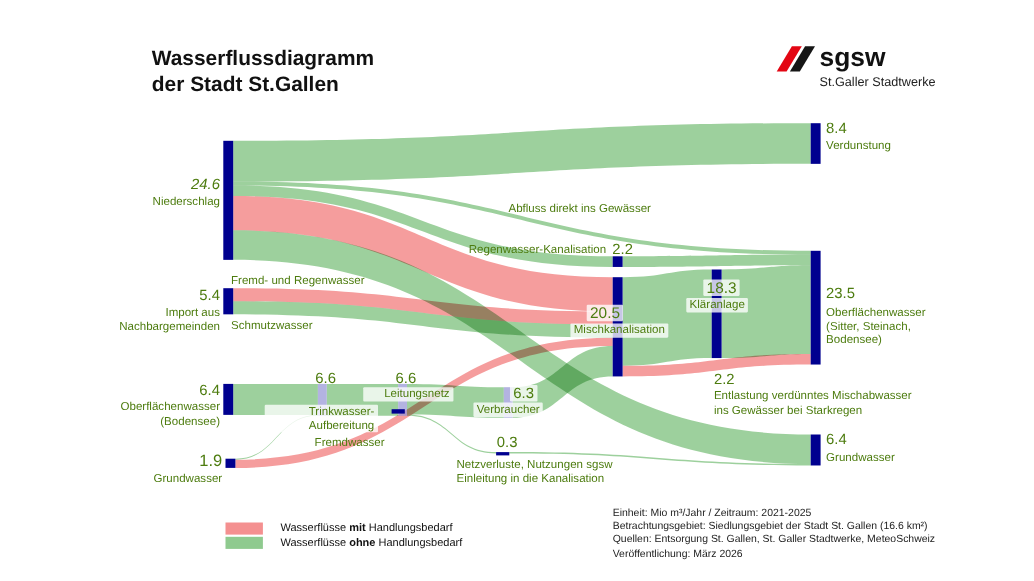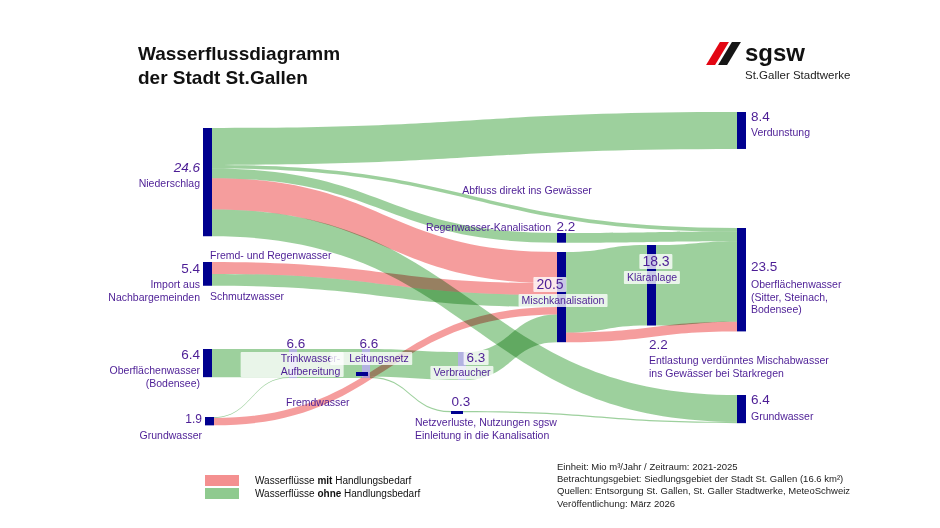--- a/index.html
+++ b/index.html
@@ -1,20 +1,20 @@
 <!DOCTYPE html>
 <html><head>
 <meta charset="utf-8">
 <style>
   html,body{margin:0;padding:0;background:#fff;}
   #app{position:relative;width:940px;height:528px;background:#ffffff;overflow:hidden;
        font-family:"Liberation Sans","DejaVu Sans",sans-serif;color:#111;}
   #sankey{position:absolute;left:0;top:0;}
   .flow{mix-blend-mode:multiply;fill-opacity:0.88;}
-  .lbl{position:absolute;white-space:pre-line;line-height:12px;color:#4c1d95;}
+  .lbl{position:absolute;white-space:pre-line;line-height:12px;color:#4d7c0f;}
   .lbl.bg{background:rgba(255,255,255,0.78);padding:0 3px;border-radius:1px;}
   #title{position:absolute;left:138px;top:42px;font-size:19px;font-weight:bold;
          line-height:24px;color:#111;}
   .logo{position:absolute;top:37px;}
   .logo-row{display:flex;align-items:flex-end;height:28px;}
   .slash{display:inline-block;width:9px;height:23px;transform:skewX(-31deg);margin-right:3px;}
   .logo-abbr{font-size:24px;font-weight:bold;line-height:24px;margin-left:8px;color:#111;}
   .logo-sub{font-size:11.5px;margin-left:32px;margin-top:4px;white-space:nowrap;color:#222;}
   #legend{position:absolute;left:205px;top:474px;}
   .legend-row{display:flex;align-items:center;height:12px;margin-bottom:1px;}
@@ -67,27 +67,27 @@
 
   <div id="labels">
       <div class="lbl" style="top: 160px; font-size: 13.5px; line-height: 15px; right: 740px; text-align: right; font-style: italic;">24.6</div>
       <div class="lbl" style="top: 177px; font-size: 10.5px; line-height: 12.5px; right: 740px; text-align: right;">Niederschlag</div>
       <div class="lbl" style="top: 261px; font-size: 13.5px; line-height: 15px; right: 740px; text-align: right;">5.4</div>
       <div class="lbl" style="top: 278px; font-size: 10.5px; line-height: 12.5px; right: 740px; text-align: right;">Import aus
 Nachbargemeinden</div>
       <div class="lbl" style="top: 347px; font-size: 13.5px; line-height: 15px; right: 740px; text-align: right;">6.4</div>
       <div class="lbl" style="top: 364px; font-size: 10.5px; line-height: 12.5px; right: 740px; text-align: right;">Oberflächenwasser
 (Bodensee)</div>
-      <div class="lbl" style="top: 412px; font-size: 12px; line-height: 15px; right: 738px; text-align: right;">1.9</div>
+      <div class="lbl" style="top: 412px; font-size: 15px; line-height: 15px; right: 738px; text-align: right;">1.9</div>
       <div class="lbl" style="top: 429px; font-size: 10.5px; line-height: 12.5px; right: 738px; text-align: right;">Grundwasser</div>
       <div class="lbl" style="top: 249px; font-size: 10.5px; line-height: 12.5px; left: 210px; text-align: left;">Fremd- und Regenwasser</div>
       <div class="lbl" style="top: 290px; font-size: 10.5px; line-height: 12.5px; left: 210px; text-align: left;">Schmutzwasser</div>
       <div class="lbl" style="top: 396px; font-size: 10.5px; line-height: 12.5px; left: 286px; text-align: left;">Fremdwasser</div>
       <div class="lbl" style="top: 336px; font-size: 13.5px; line-height: 15px; left: 296px; transform: translateX(-50%); text-align: center;">6.6</div>
-      <div class="lbl bg" style="top: 352px; font-size: 10.5px; line-height: 12.5px; left: 292px; transform: translateX(-50%); text-align: center; padding-left: 40px;">Trinkwasser-
+      <div class="lbl bg" style="top: 368px; font-size: 10.5px; line-height: 12.5px; left: 292px; transform: translateX(-50%); text-align: center; padding-left: 40px;">Trinkwasser-
 Aufbereitung</div>
       <div class="lbl" style="top: 336px; font-size: 13.5px; line-height: 15px; left: 369px; transform: translateX(-50%); text-align: center;">6.6</div>
       <div class="lbl bg" style="top: 352px; font-size: 10.5px; line-height: 12.5px; left: 371px; transform: translateX(-50%); text-align: center; padding-left: 19px;">Leitungsnetz</div>
       <div class="lbl bg" style="top: 350px; font-size: 13.5px; line-height: 15px; left: 476px; transform: translateX(-50%); text-align: center;">6.3</div>
       <div class="lbl bg" style="top: 366px; font-size: 10.5px; line-height: 12.5px; left: 462px; transform: translateX(-50%); text-align: center;">Verbraucher</div>
       <div class="lbl" style="top: 394px; font-size: 13.5px; line-height: 15px; left: 461px; transform: translateX(-50%); text-align: center;">0.3</div>
       <div class="lbl" style="top: 416px; font-size: 10.5px; line-height: 12.5px; left: 415px; text-align: left;">Netzverluste, Nutzungen sgsw
 Einleitung in die Kanalisation</div>
       <div class="lbl" style="top: 184px; font-size: 10.5px; line-height: 12.5px; left: 527px; transform: translateX(-50%); text-align: center;">Abfluss direkt ins Gewässer</div>
       <div class="lbl" style="top: 221px; font-size: 10.5px; line-height: 12.5px; right: 389px; text-align: right;">Regenwasser-Kanalisation</div>

